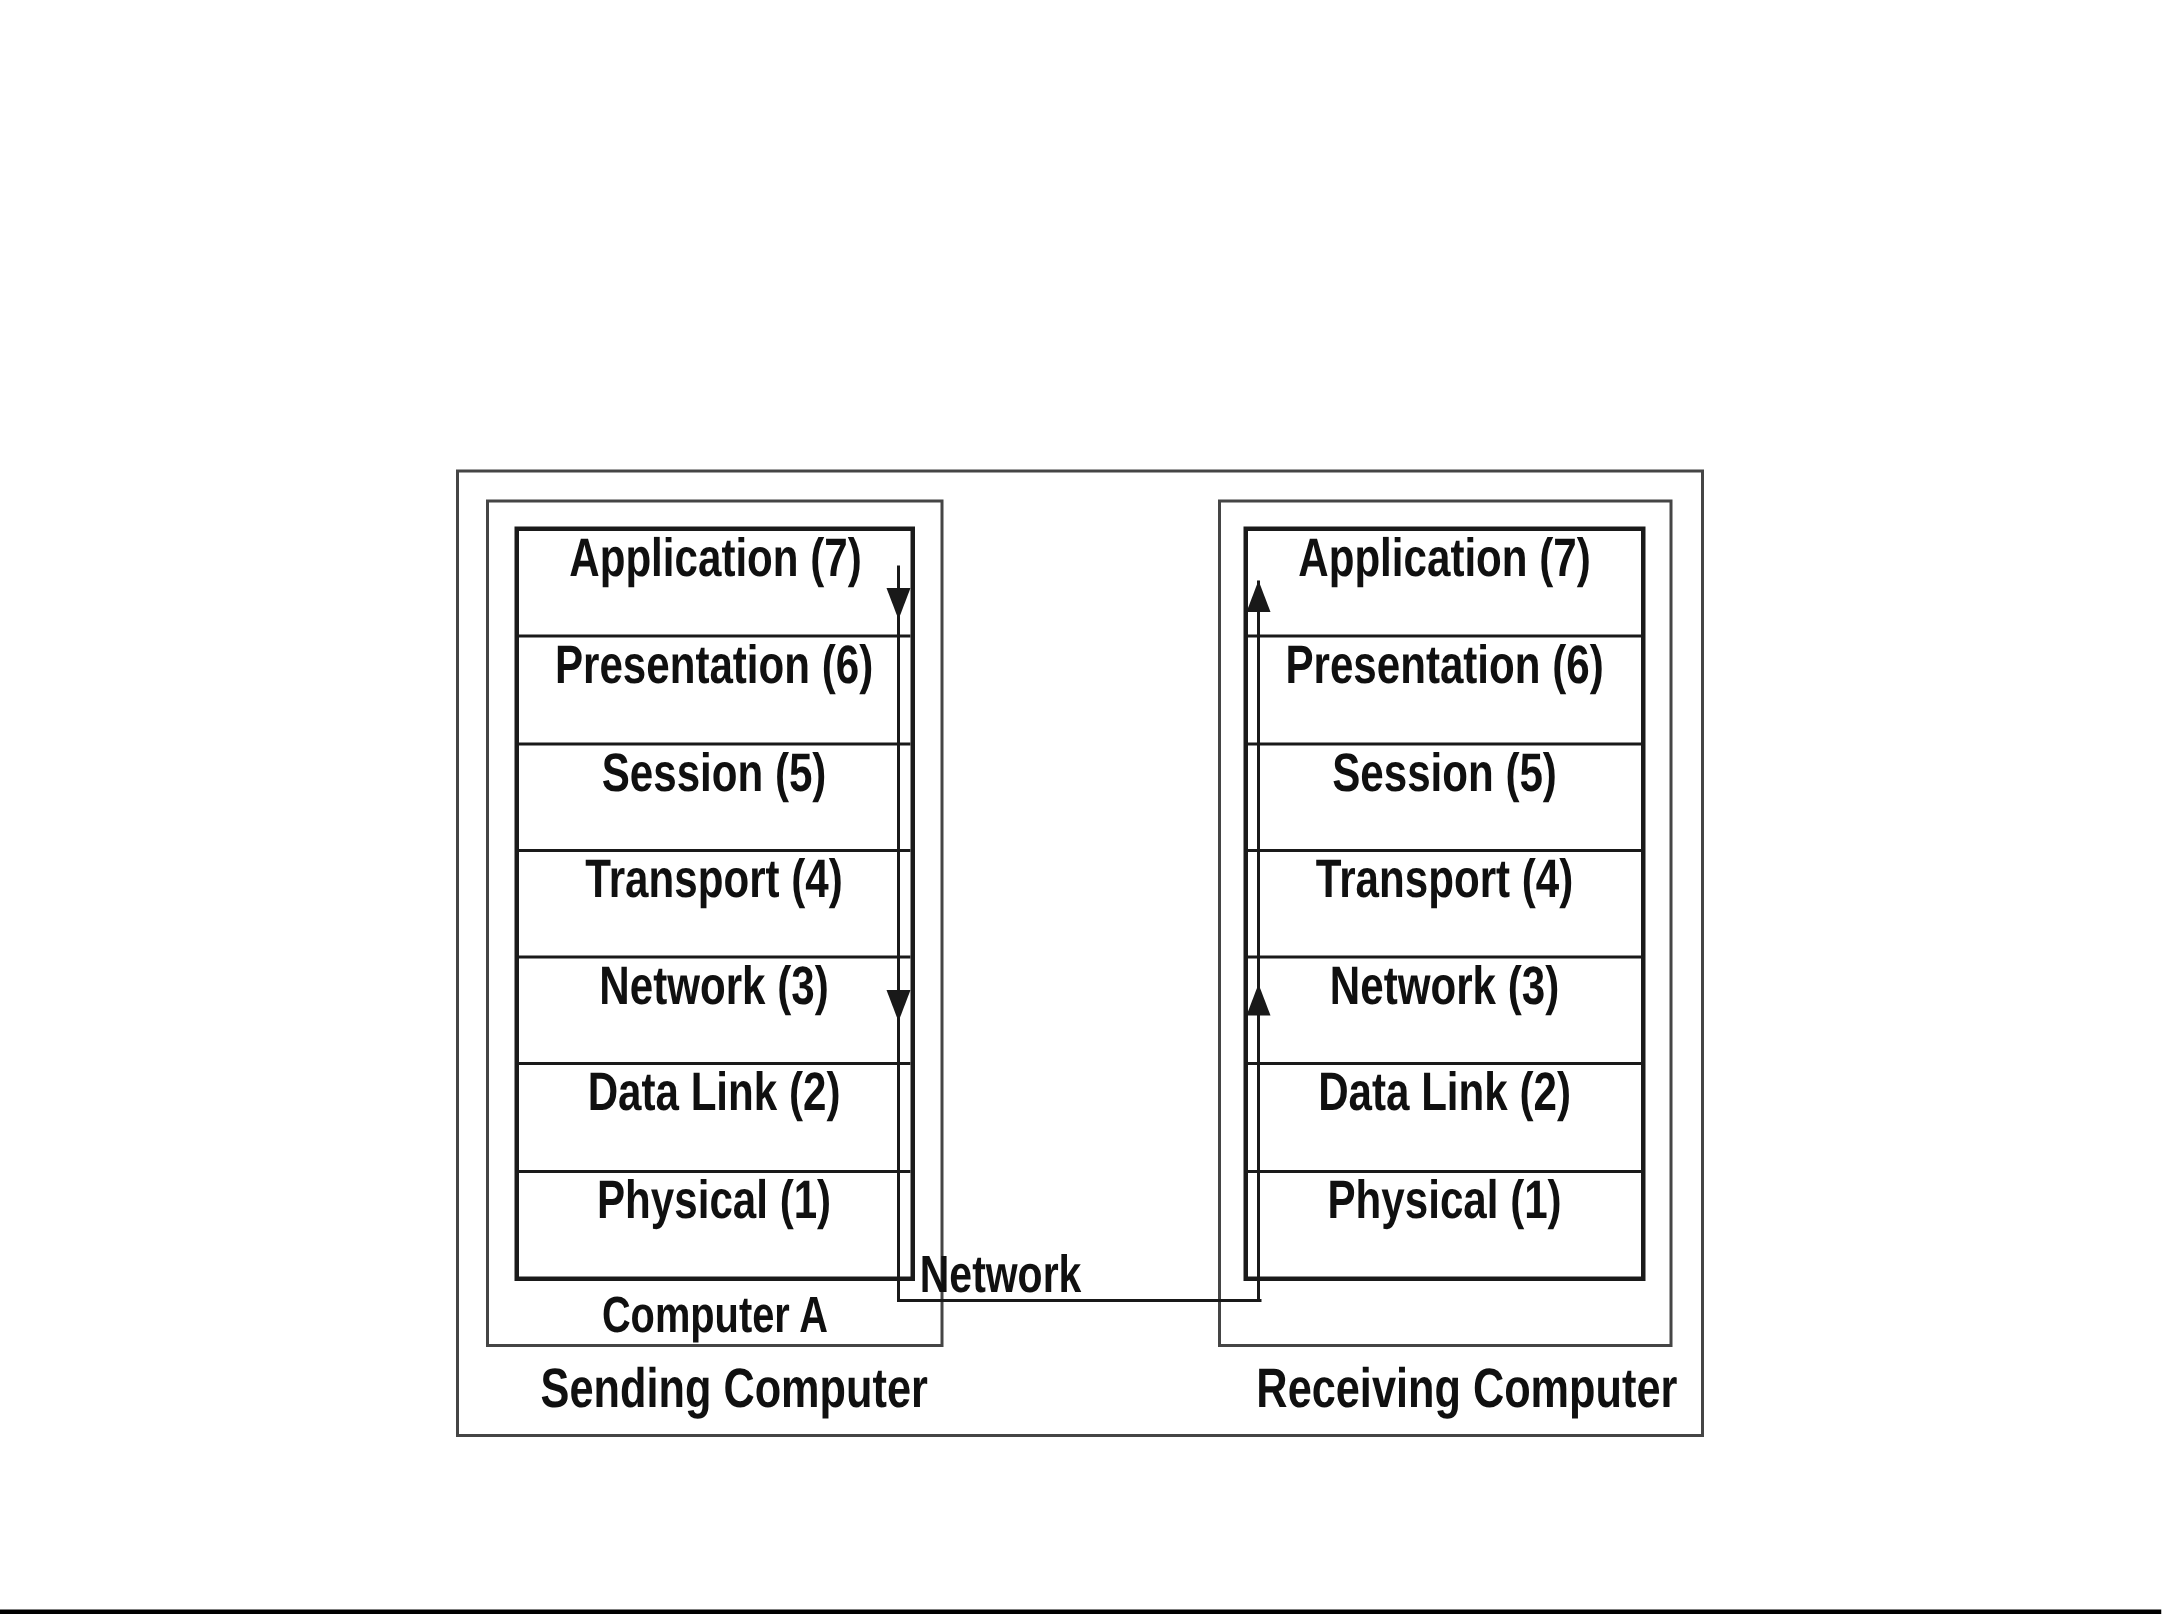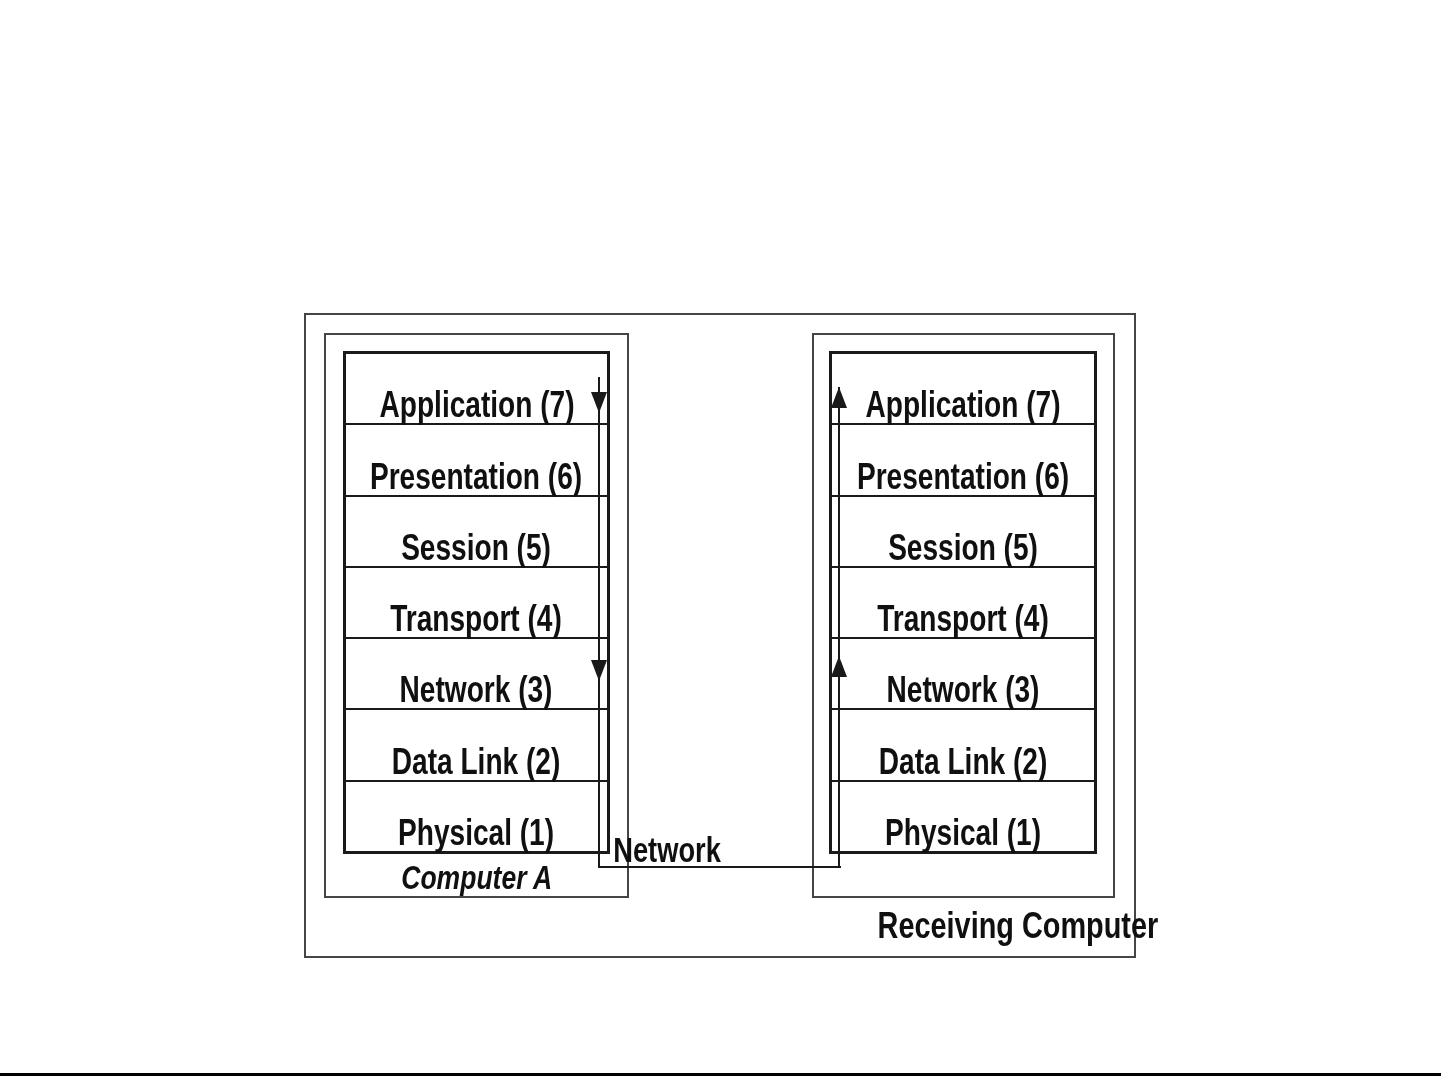--- a/index.html
+++ b/index.html
@@ -22,39 +22,39 @@
   .box-a{left:18px;}
   .box-b{left:506px;width:303px;}
 
   .stack{
     position:absolute;left:17px;top:16px;width:267px;height:503px;
     border:3px solid #1a1a1a;box-sizing:border-box;background:#ffffff;
     display:flex;flex-direction:column;
   }
   .box-b .stack{left:15px;width:268px;}
   .layer-row{
-    flex:1;display:flex;align-items:flex-end;justify-content:center;
+    flex:1;display:flex;align-items:flex-start;justify-content:center;
     box-sizing:border-box;
   }
   .layer-row:not(:last-child){border-bottom:2px solid #1a1a1a;}
 
   
   .txt{color:#101010;font-weight:700;white-space:nowrap;}
   .cond{display:inline-block;transform:scaleX(0.78);transform-origin:center;}
   .layer-row .txt{font-size:36px;line-height:36px;}
   .box-label{
     position:absolute;left:0;right:0;top:522px;text-align:center;
-    font-size:34px;line-height:40px;font-style:italic;
+    font-size:34px;line-height:40px;
   }
   .caption{
     position:absolute;top:590px;text-align:center;
     font-size:37px;line-height:42px;
   }
   .caption-a{left:18px;width:305px;}
-  .caption-b{left:532px;width:303px;}
+  .caption-b{left:492px;width:303px;}
   .network-label{
     position:absolute;left:292px;top:518px;width:240px;text-align:left;
     font-size:35px;line-height:34px;
   }
 
   
   .flow{position:absolute;background:#191919;}
   .a-vline{left:292px;top:62px;width:2px;height:489px;}
   .h-line{left:292px;top:551px;width:243px;height:2px;}
   .b-vline{left:532px;top:72px;width:2px;height:479px;}
@@ -122,20 +122,21 @@
           </div>
         <div class="layer-row">
             <span class="txt cond">Data Link (2)</span>
           </div>
         <div class="layer-row">
             <span class="txt cond">Physical (1)</span>
           </div>
       </div>
     </div>
 
+    <div class="caption caption-a txt"><span class="cond">Sending Computer</span></div>
     <div class="caption caption-b txt"><span class="cond">Receiving Computer</span></div>
 
     <div class="network-label txt"><span class="cond">Network</span></div>
 
     <div class="flow a-vline"></div>
     <div class="flow h-line"></div>
     <div class="flow b-vline"></div>
     <div class="arrow arrow-down arrow-a-app"></div>
     <div class="arrow arrow-down arrow-a-net"></div>
     <div class="arrow arrow-up arrow-b-app"></div>

